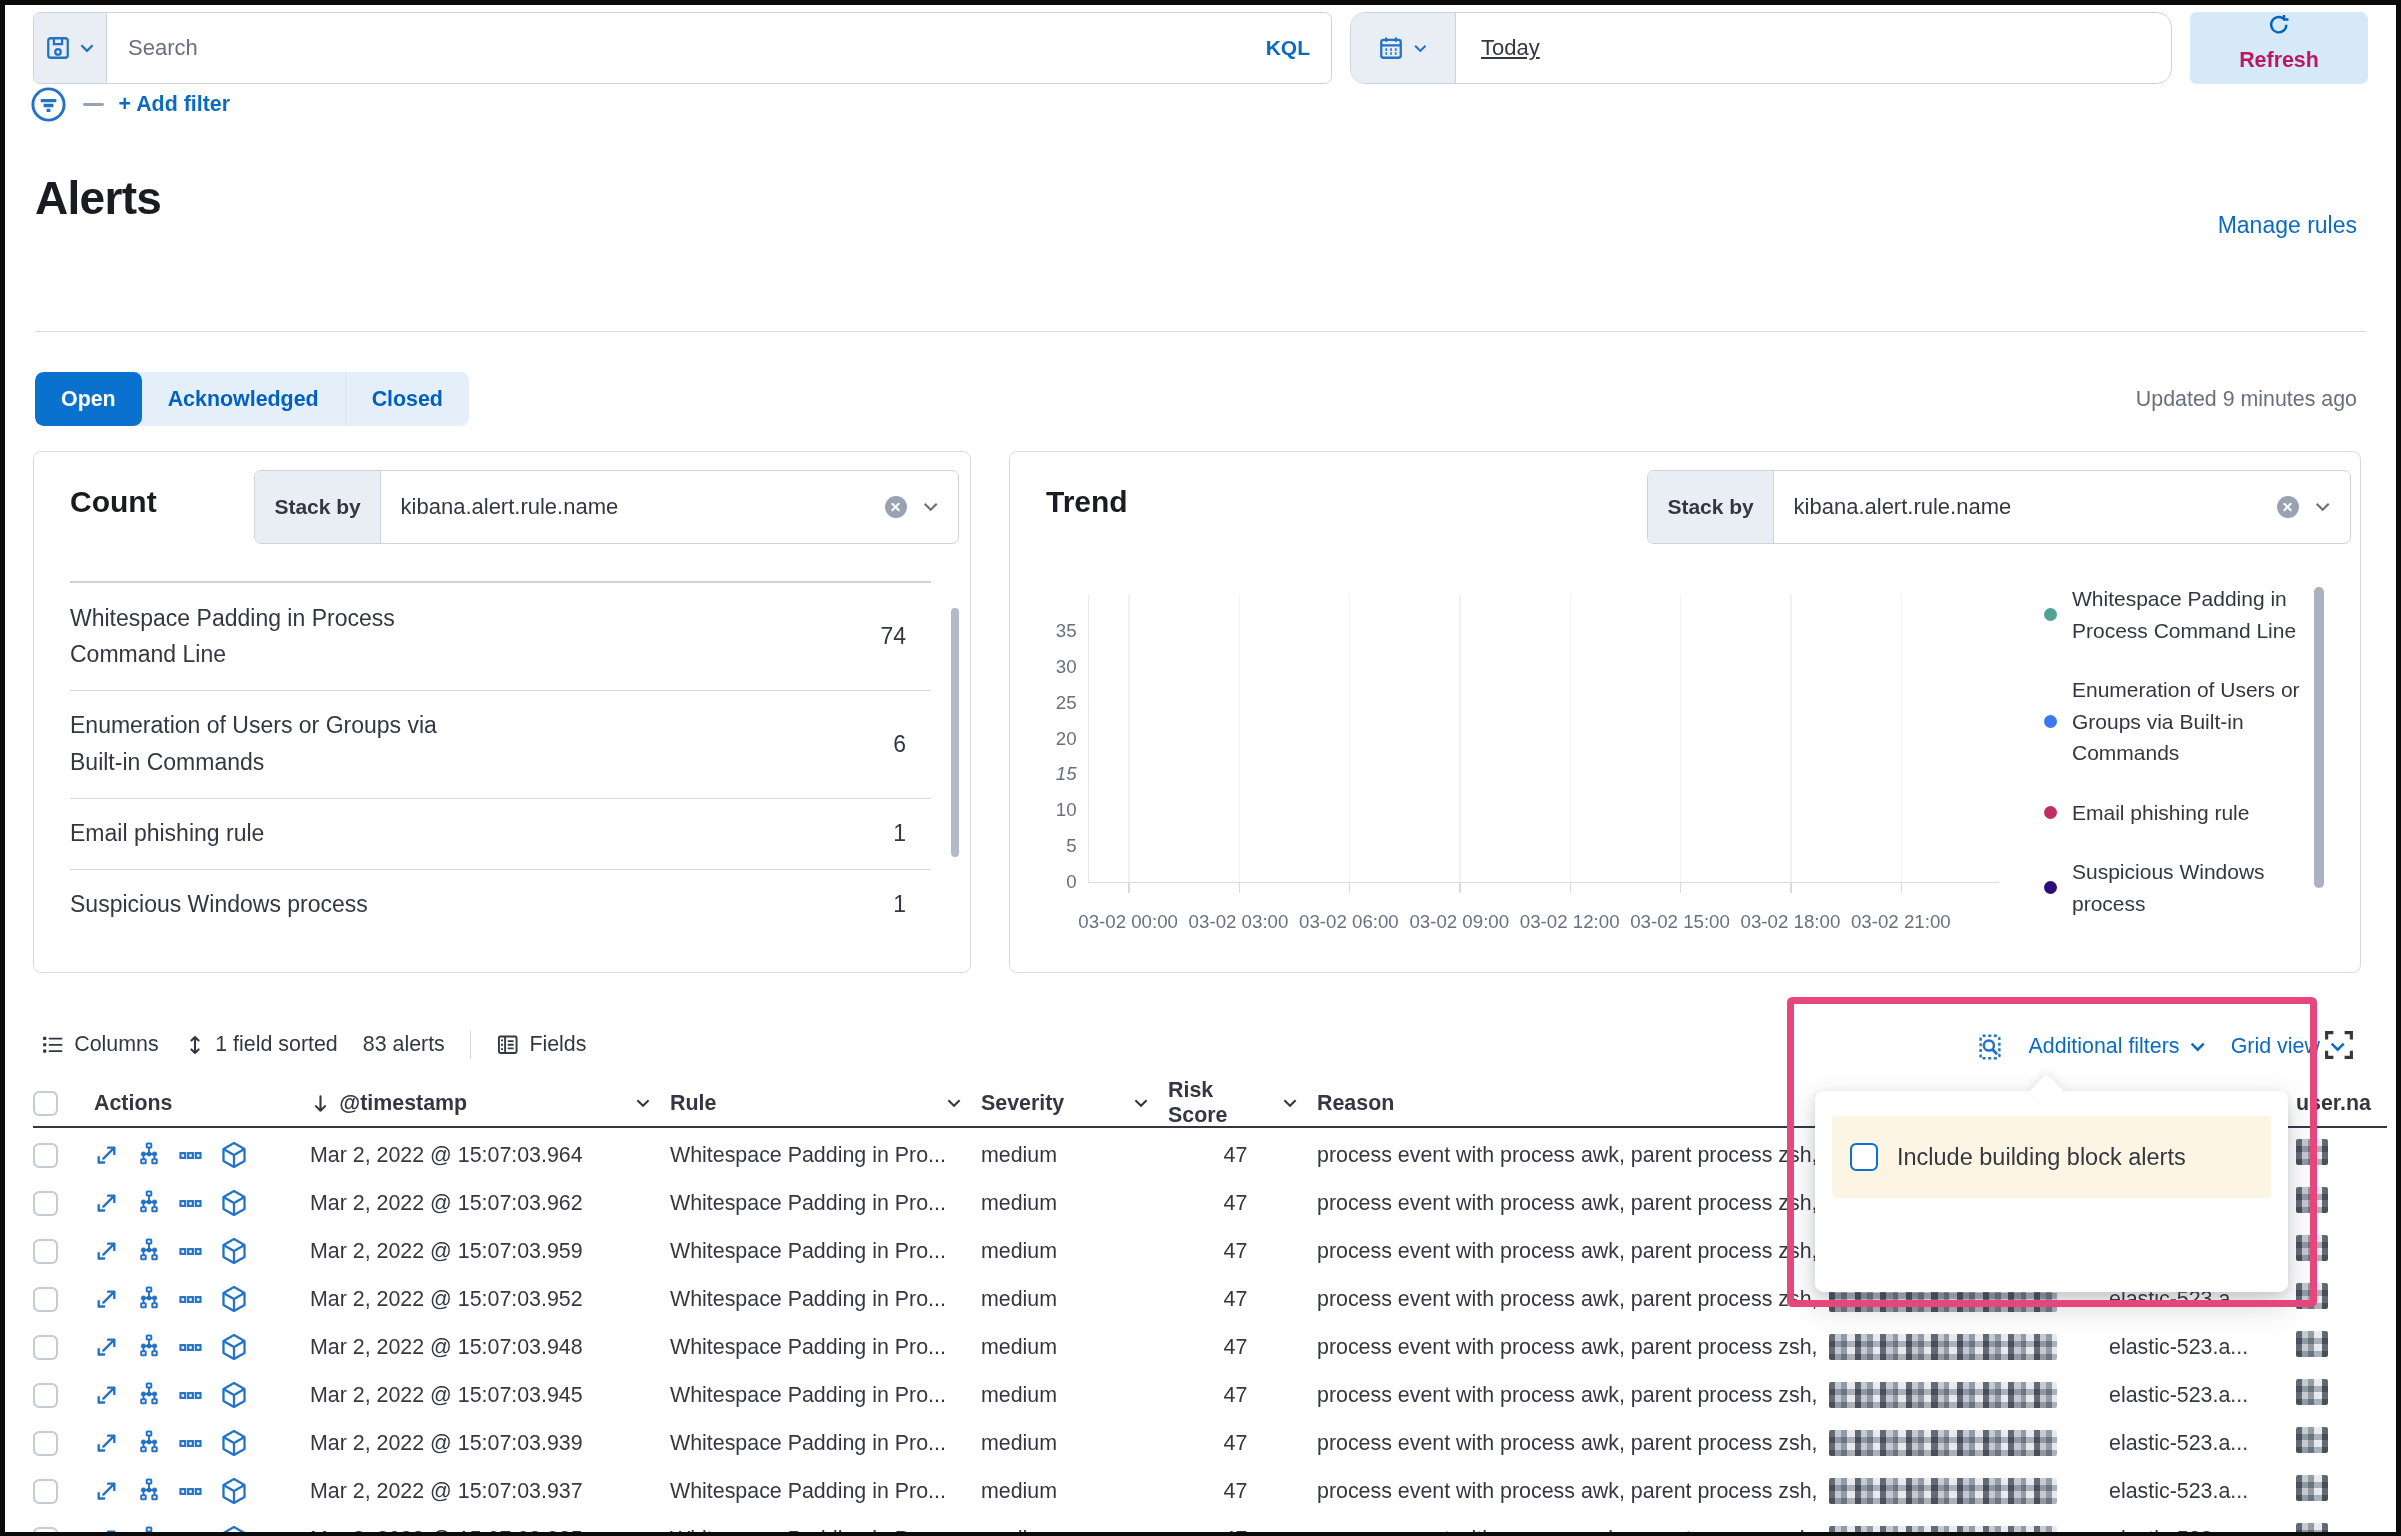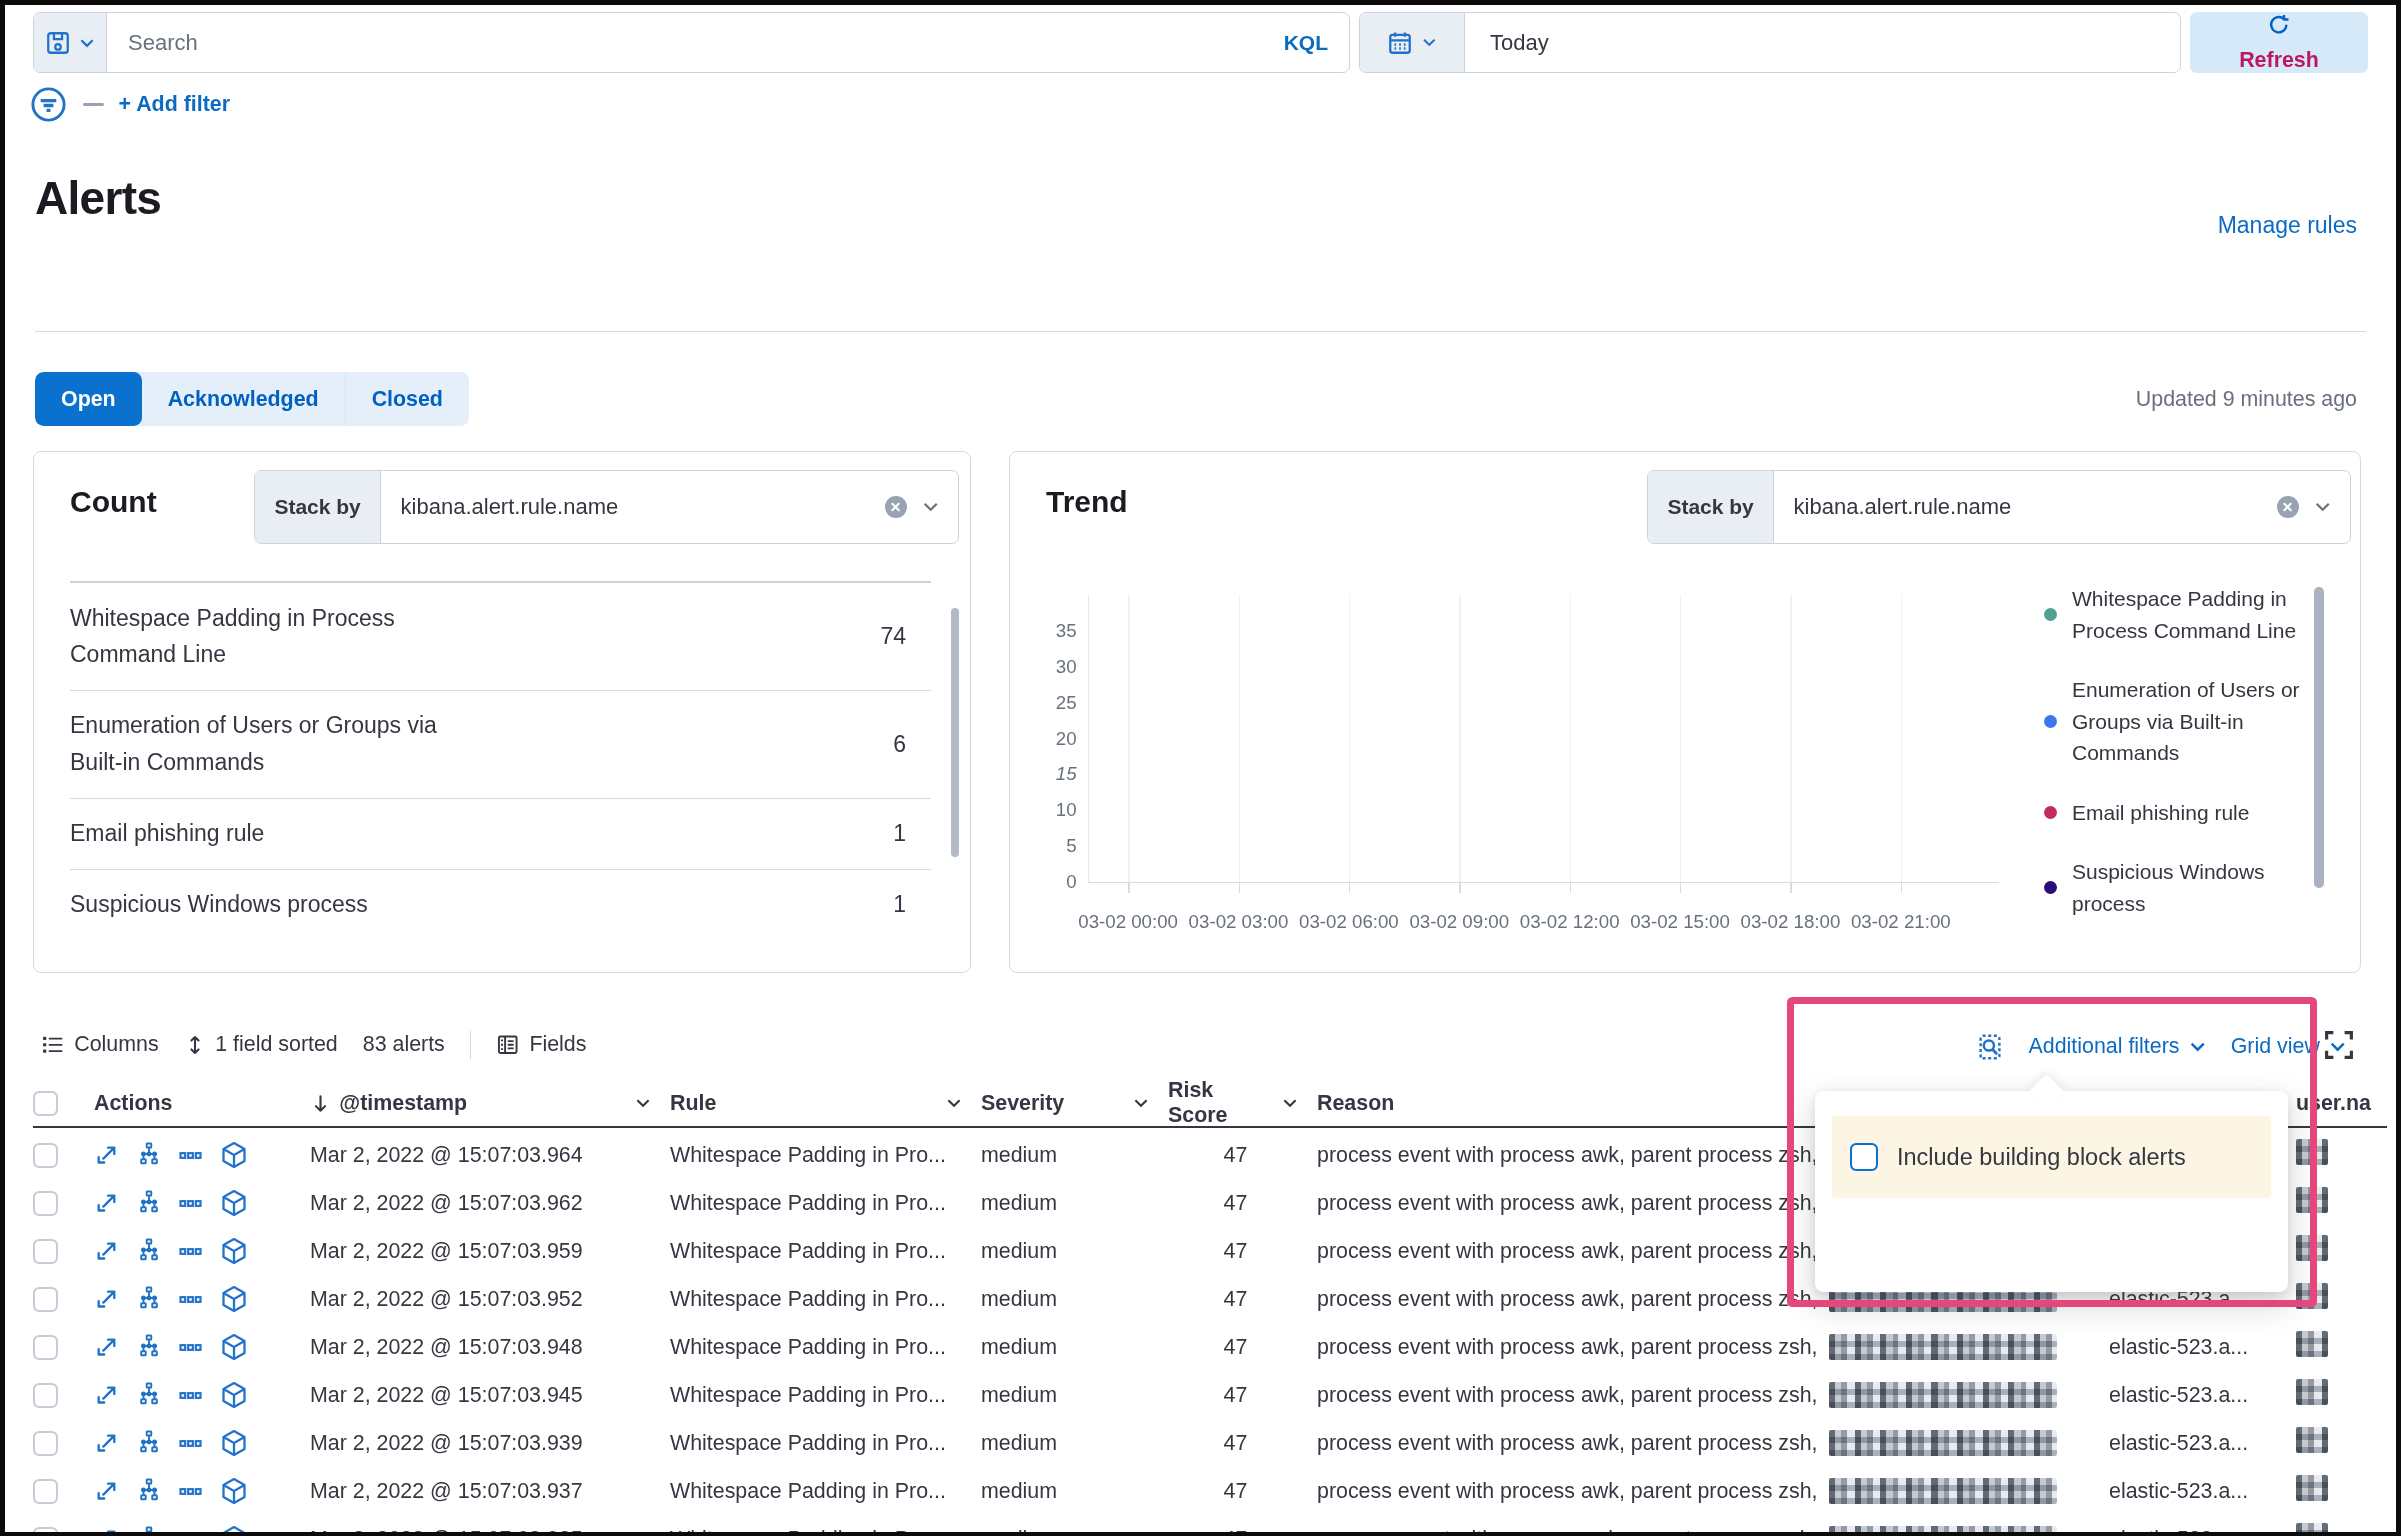--- a/index.html
+++ b/index.html
@@ -2,27 +2,27 @@
 <html style="font-size:11px"><head>
 <meta charset="utf-8">
 <style>
   html,body{margin:0;padding:0;background:#444;}
   .frame{position:relative;width:2401px;height:1537px;box-sizing:border-box;border:5.5px solid #0b0b0b;
     background:#fff;font-family:"Liberation Sans","DejaVu Sans",sans-serif;color:#343741;overflow:hidden;}
   .abs{position:absolute;}
   svg{display:block;}
 
   
-  .query-bar{top:7px;left:28px;right:28px;height:61px;display:flex;gap:9px;}
+  .query-bar{top:7px;left:28px;right:28px;height:72px;display:flex;gap:18px;}
   .search-ctl{flex:1;display:flex;align-items:center;border:1.4px solid #cbd3df;border-radius:7px;background:#fff;overflow:hidden;}
   .save-seg{width:72px;height:100%;background:#e9edf4;border-right:1.4px solid #cbd3df;display:flex;align-items:center;justify-content:center;gap:7px;cursor:pointer;}
   .search-input{flex:1;border:0;outline:none;font:22px "Liberation Sans","DejaVu Sans",sans-serif;color:#343741;padding:0 21px;background:transparent;}
   .search-input::placeholder{color:#69707d;}
   .kql{font-size:21px;font-weight:600;color:#0b6bc2;padding:0 21px;cursor:pointer;}
-  .date-ctl{width:820px;display:flex;align-items:center;border:1.4px solid #cbd3df;border-radius:7px;background:#fff;overflow:hidden;}
+  .date-ctl{width:820px;display:flex;align-items:center;border:1.4px solid #cbd3df;border-radius:15px;background:#fff;overflow:hidden;text-decoration:underline;}
   .cal-seg{width:104px;height:100%;background:#e9edf4;border-right:1.4px solid #cbd3df;display:flex;align-items:center;justify-content:center;gap:8.3px;cursor:pointer;}
   .date-val{padding-left:25px;font-size:22px;color:#343741;}
   .refresh-btn{width:178px;background:#d6e9f9;border:0;border-radius:7px;display:flex;align-items:center;justify-content:flex-start;gap:11px;
     color:#be185d;font-size:21.4px;font-weight:600;cursor:pointer;font-family:inherit;flex-direction:column;}
 
   
   .filter-row{top:78px;left:23.5px;display:flex;align-items:center;gap:15px;height:43px;}
   .filter-dash{width:21px;height:2.8px;background:#98a2b3;border-radius:1.4px;}
   .add-filter{color:#0b6bc2;font-size:21.4px;font-weight:600;cursor:pointer;}
 

